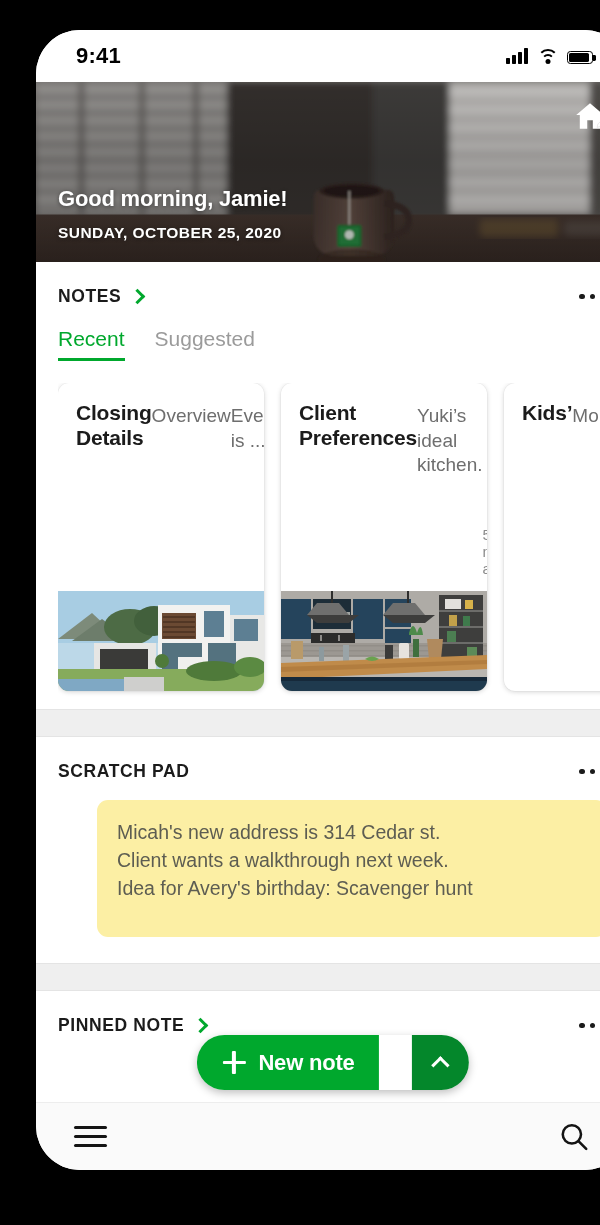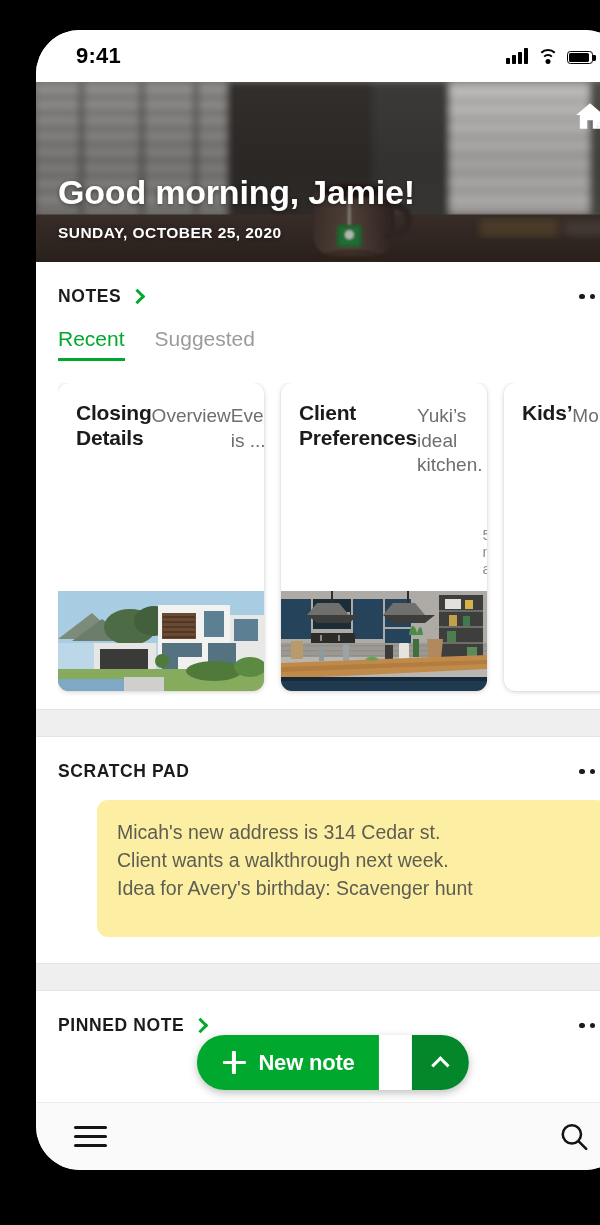--- a/index.html
+++ b/index.html
@@ -47,21 +47,21 @@
     width:2.2px; height:6px; background:#000; border-radius:0 1.4px 1.4px 0; }
   .batt i { position:absolute; left:1.4px; top:1.4px; bottom:1.4px;
     width:20px; background:#000; border-radius:1.6px; display:block; }
 
   
   .hero { position:relative; height:180px; overflow:hidden; background:#6d6a67; }
   .hero-bg { position:absolute; inset:0; }
   .hero-overlay { position:absolute; inset:0;
     background:linear-gradient(180deg, rgba(0,0,0,.18) 0%, rgba(0,0,0,.30) 45%, rgba(0,0,0,.22) 100%); }
   .hero-text { position:absolute; left:22px; bottom:20px; z-index:4; }
-  .greeting { font-size:34px; font-weight:700; color:#fff;
+  .greeting { font-size:22px; font-weight:700; color:#fff;
     letter-spacing:-.2px; text-shadow:0 1px 4px rgba(0,0,0,.45); }
   .datestr { margin-top:12px; font-size:15.5px; font-weight:700; color:#fff;
     letter-spacing:.45px; text-shadow:0 1px 4px rgba(0,0,0,.45); }
   .home-edit-icon { position:absolute; right:22px; top:18px; z-index:5;
     width:34px; height:34px; cursor:pointer; }
 
   
   .section { background:#fff; padding:0 22px; }
   .sec-head { display:flex; align-items:center; justify-content:space-between;
     height:auto; padding-top:24px; }

